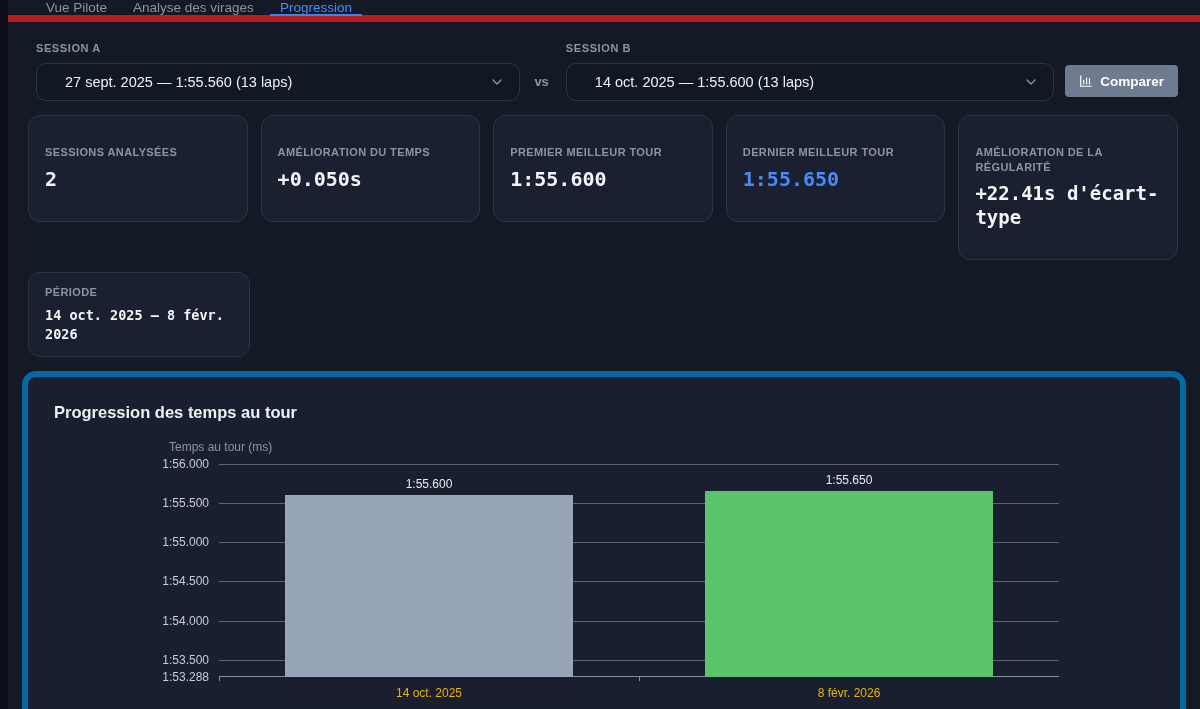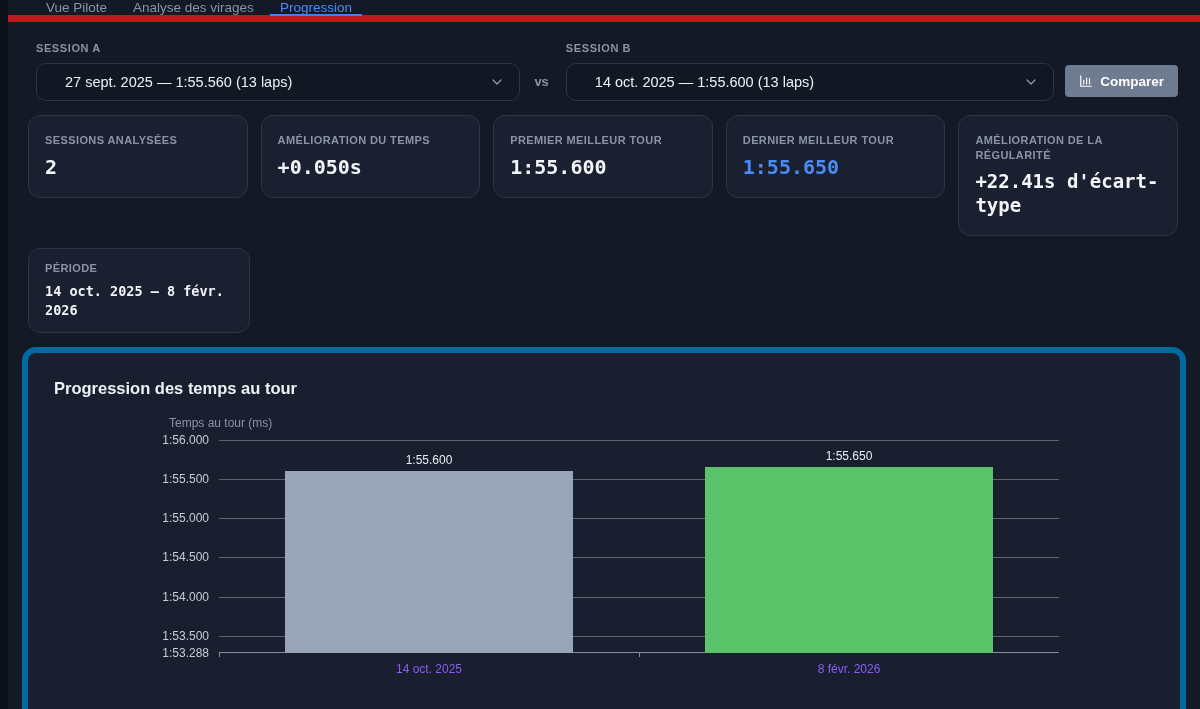--- a/index.html
+++ b/index.html
@@ -33,21 +33,21 @@
   .chev{color:#8b93a6;display:flex;}
   .vs{margin:0 17px 12px 14px;color:#8b93a6;font-size:13px;font-weight:700;}
   .compare-btn{margin-left:11px;margin-bottom:4px;height:32px;padding:0 14px;
     background:#6f7b90;border:none;border-radius:4px;color:#fff;font-size:13.5px;
     font-weight:700;display:flex;align-items:center;gap:7px;cursor:pointer;
     font-family:"Liberation Sans",sans-serif;white-space:nowrap;}
 
   
   .stats-row{display:flex;gap:13px;align-items:flex-start;margin-bottom:12px;}
   .card{background:#1a2030;border:1px solid #2c3446;border-radius:12px;
-    padding:17px 16px;width:221px;}
+    padding:29px 16px;width:221px;}
   .stat-label{font-size:11px;letter-spacing:.4px;color:#8b93a6;font-weight:700;
     margin-bottom:6px;line-height:1.35;}
   .stat-value{font-family:"DejaVu Sans Mono",monospace;font-size:20px;font-weight:700;
     color:#f2f4f8;line-height:1.3;}
   .stat-card{min-height:70px;}
   .stat-value.accent{color:#4a8cf7;}
   .period-card{margin-bottom:14px;padding:12px 16px;min-height:78px;width:222px;}
   .period-value{font-family:"DejaVu Sans Mono",monospace;font-size:13.5px;
     font-weight:700;line-height:1.4;color:#f2f4f8;}
 
@@ -59,21 +59,21 @@
   .plot-wrap{position:relative;margin-left:165px;margin-top:10px;width:840px;
     height:213px;border-bottom:1px solid #868d9c;}
   .gridline{position:absolute;left:0;right:0;height:1px;background:rgba(150,157,172,.55);}
   .ytick{position:absolute;right:calc(100% + 10px);transform:translateY(-50%);
     font-size:12px;color:#c7ccd7;white-space:nowrap;}
   .bar{position:absolute;bottom:0;}
   .bar-label{position:absolute;transform:translateX(-50%);font-size:12px;color:#e9ecf2;
     white-space:nowrap;}
   .xtick{position:absolute;top:100%;width:1px;height:5px;background:#868d9c;}
   .xlabels{display:flex;margin-left:165px;width:840px;}
-  .xlabel{flex:1;text-align:center;font-size:12px;color:#8b5cf6;margin-top:9px;}
+  .xlabel{flex:1;text-align:center;font-size:12px;color:#eab308;margin-top:9px;}
 </style>
 </head>
 <body>
 
 <div class="app">
   <div class="left-strip"></div>
   <div class="main">
 
     <div class="tabbar">
       <div class="tab">Vue Pilote</div>

